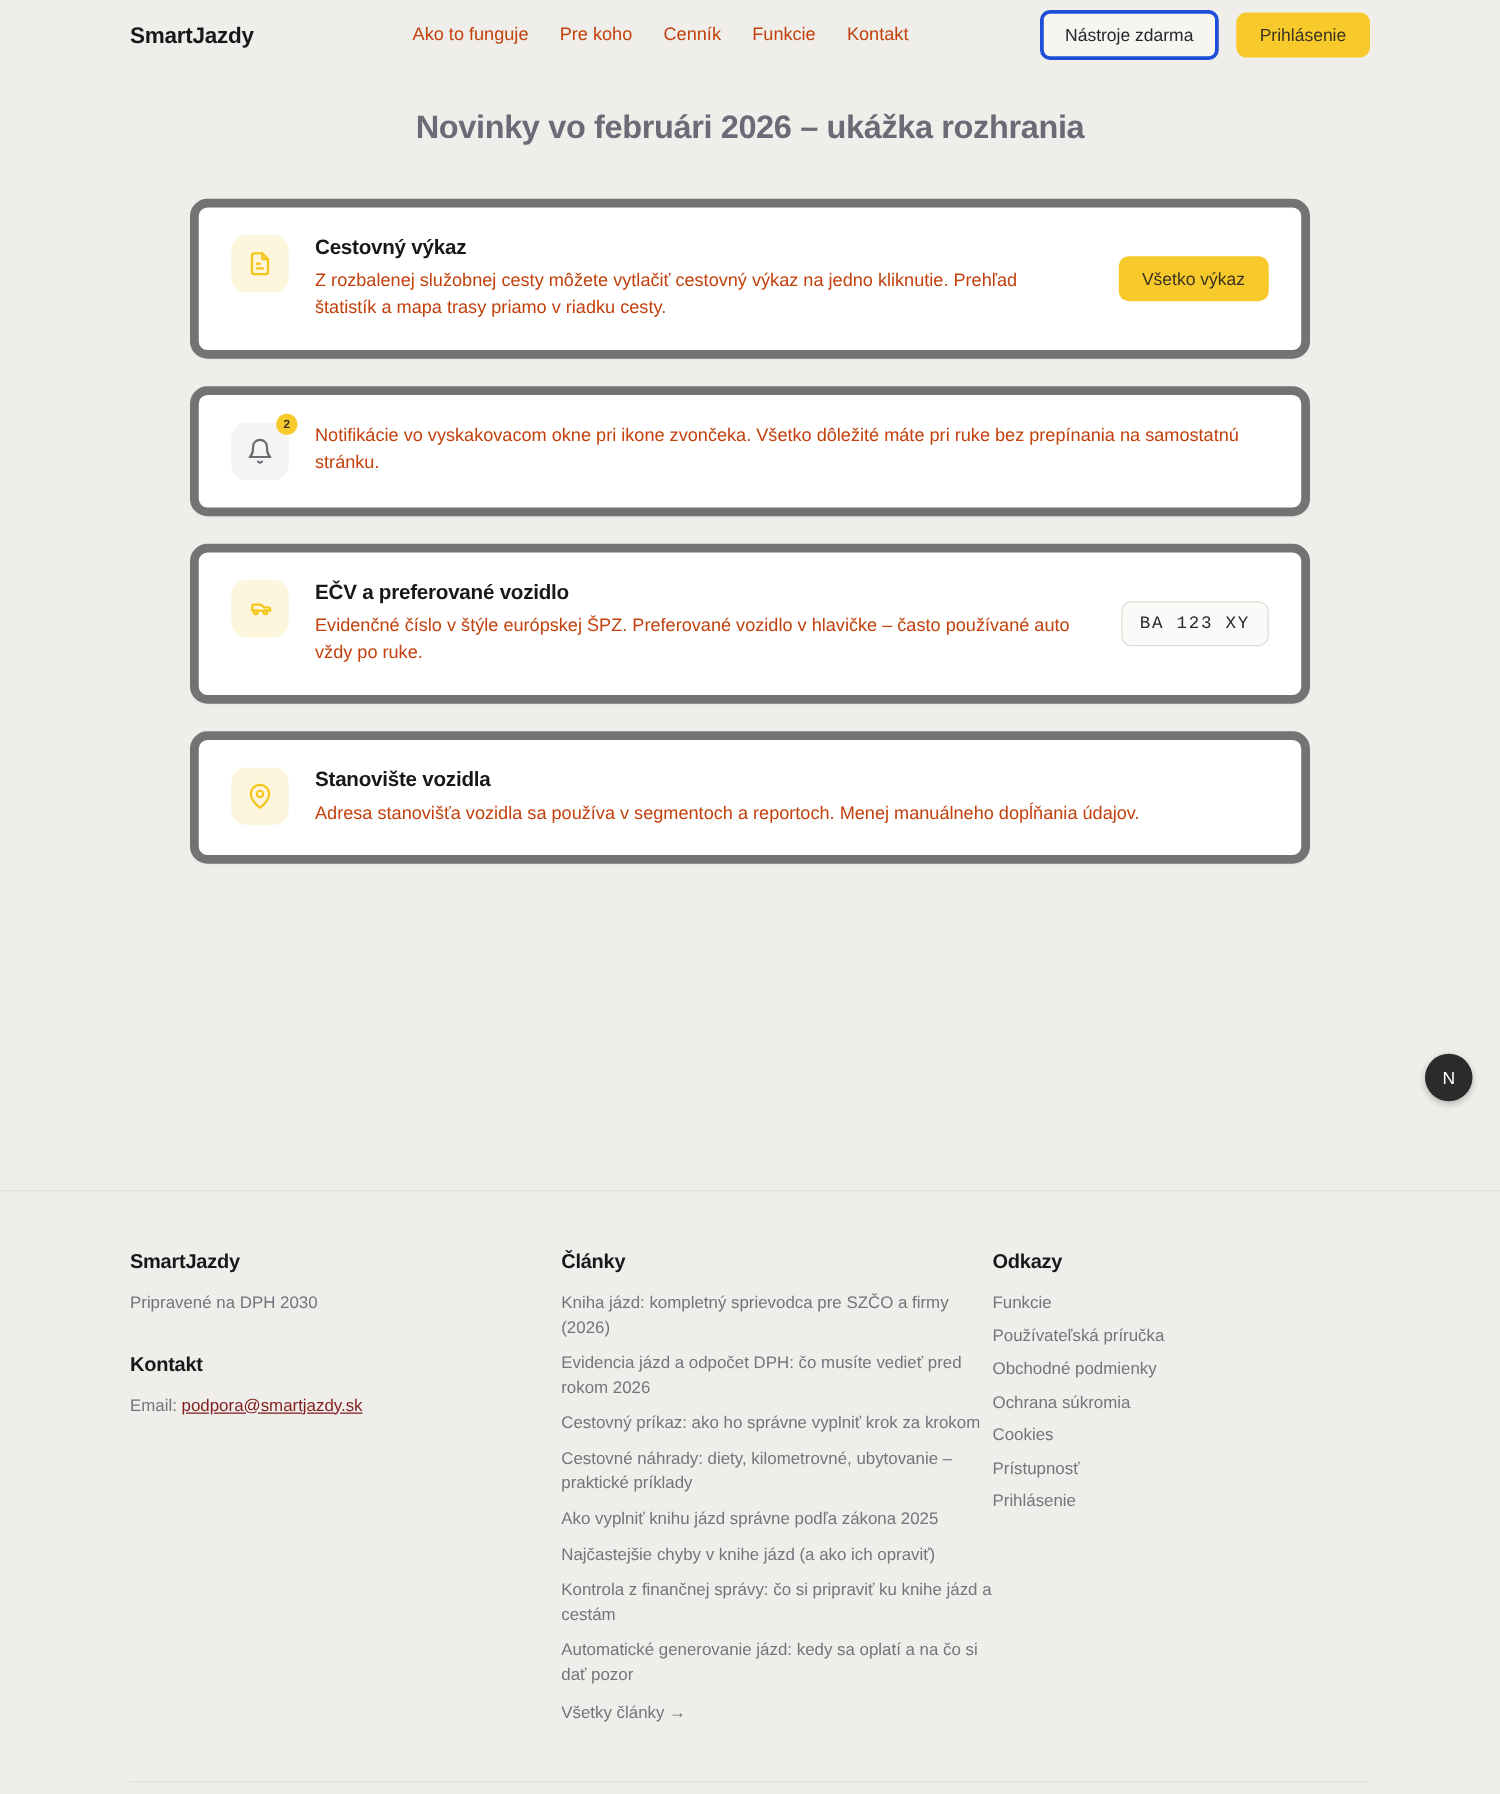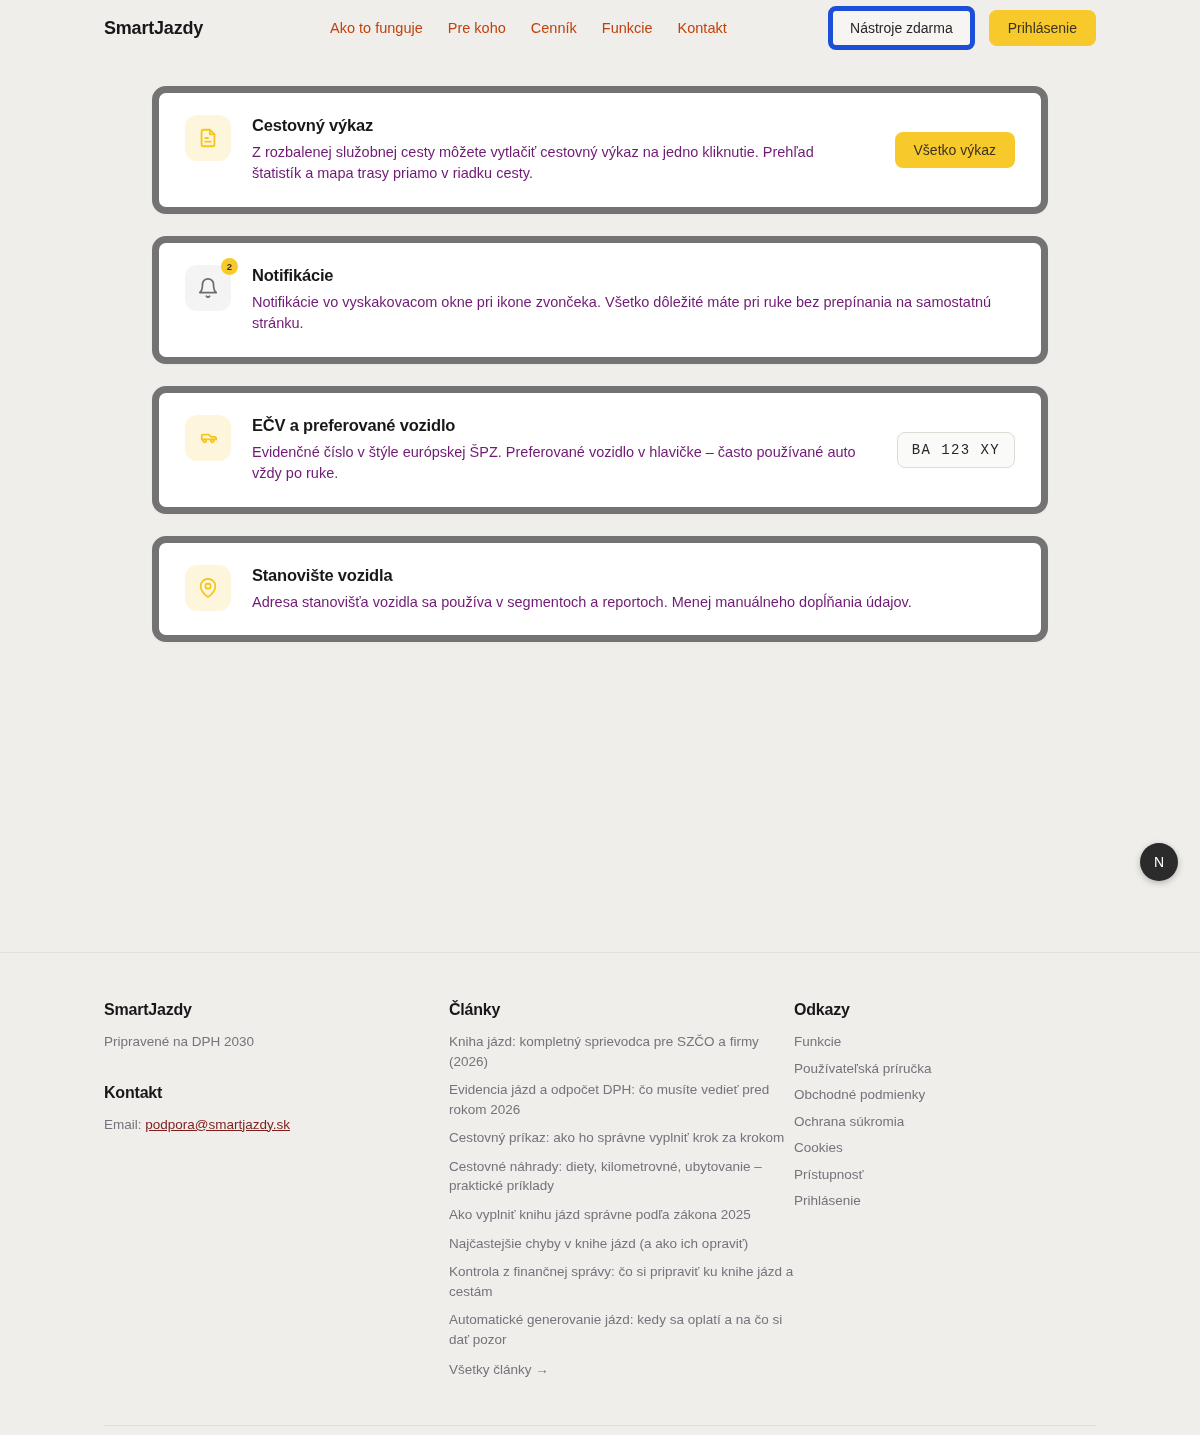--- a/index.html
+++ b/index.html
@@ -39,21 +39,21 @@
   .header-actions {
     margin-left: auto;
     display: flex;
     align-items: center;
     gap: 14px;
   }
   .btn-ghost {
     font-size: 14px;
     color: #27272a;
     background: #f6f5f2;
-    border: 5px solid #1d4ed8;
+    border: 3px solid #1d4ed8;
     border-radius: 8px;
     padding: 9px 17px;
     white-space: nowrap;
     cursor: pointer;
     font-family: inherit;
   }
   .btn-primary {
     font-size: 14px;
     color: #3a3320;
     background: #f7c92b;
@@ -128,21 +128,21 @@
   .card-body { flex: 1 1 auto; padding-top: 1px; min-width: 0; }
   .card-title {
     font-size: 16.5px;
     font-weight: bold;
     color: #18181b;
     letter-spacing: -0.2px;
     margin-bottom: 7px;
   }
   .card-desc {
     font-size: 14.5px;
-    color: #701a75;
+    color: #c2410c;
     line-height: 1.48;
   }
   .card-aside {
     flex: 0 0 auto;
     display: flex;
     align-items: center;
     align-self: center;
     padding-left: 16px;
   }
   .plate {
@@ -243,20 +243,21 @@
     <a href="#">Kontakt</a>
   </nav>
 
   <div class="header-actions">
     <button class="btn-ghost">Nástroje zdarma</button>
     <button class="btn-primary">Prihlásenie</button>
   </div>
 </header>
 
 <main class="page-main">
+  <h1 class="page-title">Novinky vo februári 2026 – ukážka rozhrania</h1>
 
   <section class="card-stack">
 
     <article class="feature-card">
       <div class="icon-box">
         <span>
           <svg width="22" height="22" viewBox="0 0 24 24" fill="none" stroke="#f5c518" stroke-width="2" stroke-linecap="round" stroke-linejoin="round">
             <path d="M14 3H7a2 2 0 0 0-2 2v14a2 2 0 0 0 2 2h10a2 2 0 0 0 2-2V8z"></path>
             <polyline points="14 3 14 8 19 8"></polyline>
             <line x1="9" y1="12" x2="12" y2="12"></line>
@@ -277,21 +278,20 @@
       <div class="icon-box neutral">
         <span>
           <svg width="22" height="22" viewBox="0 0 24 24" fill="none" stroke="#6b6b73" stroke-width="1.9" stroke-linecap="round" stroke-linejoin="round">
             <path d="M18 8A6 6 0 0 0 6 8c0 7-3 9-3 9h18s-3-2-3-9"></path>
             <path d="M13.73 21a2 2 0 0 1-3.46 0"></path>
           </svg>
         </span>
         <span class="badge-count">2</span>
       </div>
       <div class="card-body">
-        <div class="card-title">Notifikácie</div>
         <div class="card-desc">Notifikácie vo vyskakovacom okne pri ikone zvončeka. Všetko dôležité máte pri ruke bez prepínania na samostatnú stránku.</div>
       </div>
     </article>
 
     <article class="feature-card">
       <div class="icon-box">
         <span>
           <svg width="23" height="23" viewBox="0 0 24 24" fill="none" stroke="#f5c518" stroke-width="1.9" stroke-linecap="round" stroke-linejoin="round">
             <path d="M5 14V10a1 1 0 0 1 1-1h6l3 2.4h3a2 2 0 0 1 2 2V14"></path>
             <line x1="5" y1="14" x2="20" y2="14"></line>

